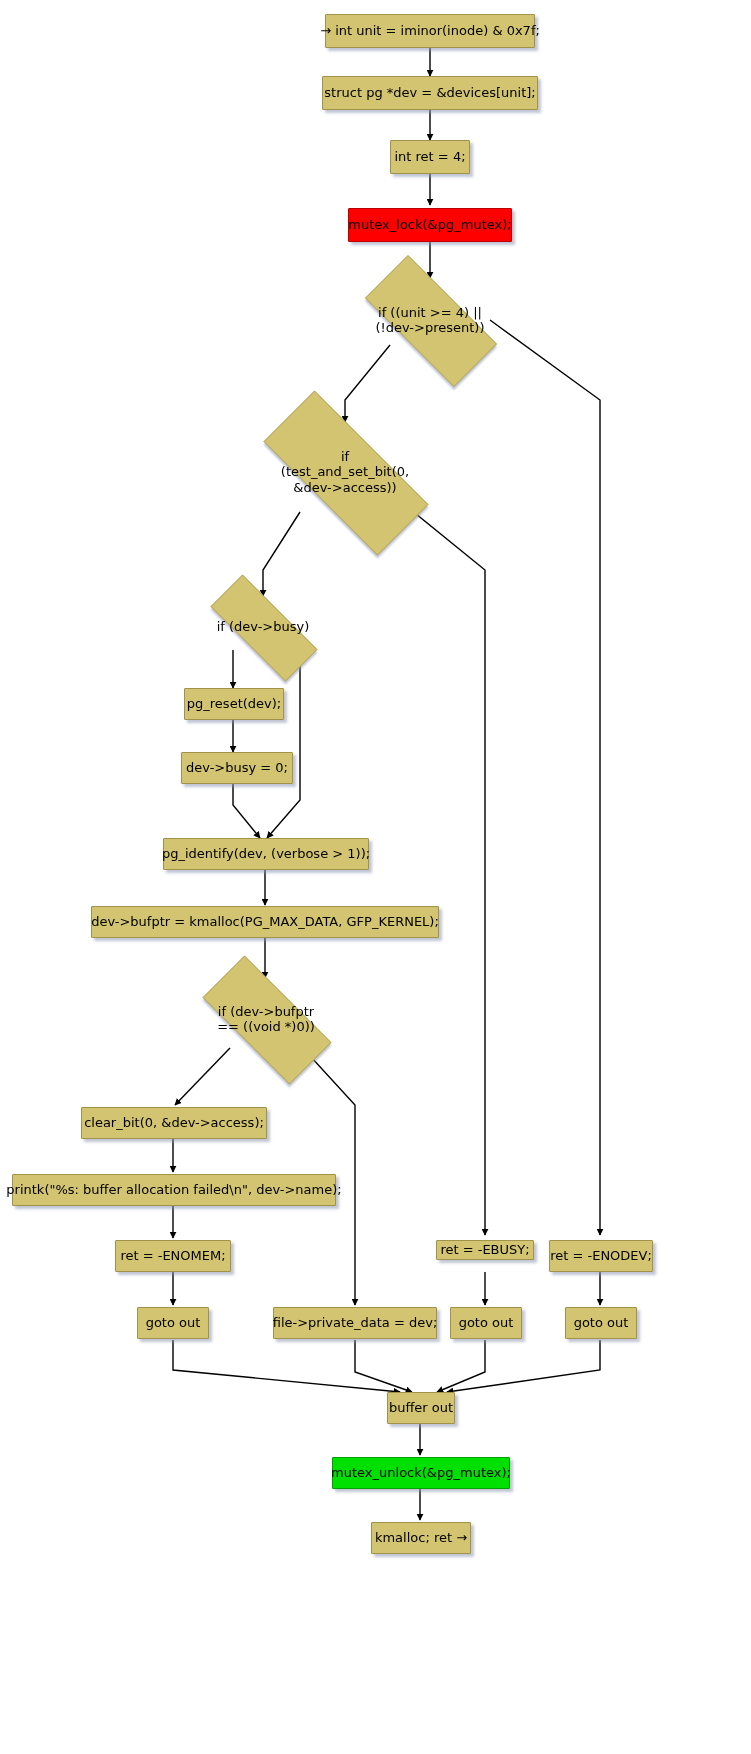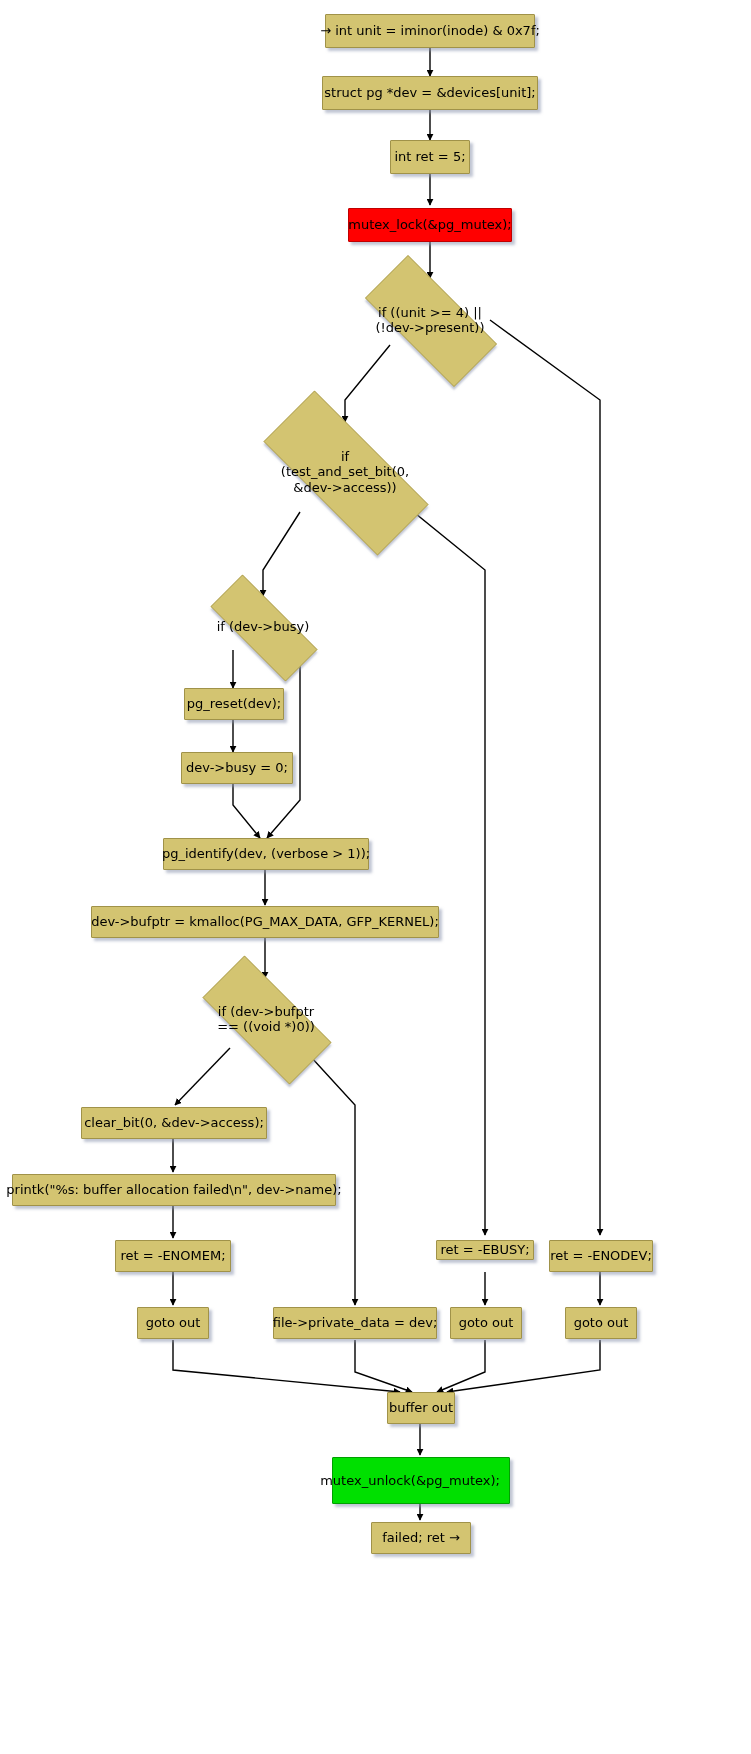--- a/index.html
+++ b/index.html
@@ -123,21 +123,21 @@
 
   <div class="node rect" style="left:325px; top:14px; width:210px; height:34px;">
     <span>→ int unit = iminor(inode) &amp; 0x7f;</span>
   </div>
 
   <div class="node rect" style="left:322px; top:76px; width:216px; height:34px;">
     <span>struct pg *dev = &amp;devices[unit];</span>
   </div>
 
   <div class="node rect" style="left:390px; top:140px; width:80px; height:34px;">
-    <span>int ret = 5;</span>
+    <span>int ret = 4;</span>
   </div>
 
   <div class="node rect red" style="left:348px; top:208px; width:164px; height:34px;">
     <span>mutex_lock(&amp;pg_mutex);</span>
   </div>
 
   <div class="node diamond" style="left:342px; top:278px; width:176px; height:84px;">
     <span class="dshape"></span>
     <span class="dtext">if ((unit &gt;= 4) ||
 (!dev-&gt;present))</span>
@@ -210,21 +210,21 @@
   </div>
 
   <div class="node rect" style="left:565px; top:1307px; width:72px; height:32px;">
     <span>goto out</span>
   </div>
 
   <div class="node rect" style="left:387px; top:1392px; width:68px; height:32px;">
     <span>buffer out</span>
   </div>
 
-  <div class="node rect green" style="left:332px; top:1457px; width:178px; height:47px;justify-content:flex-end;">
+  <div class="node rect green" style="left:332px; top:1457px; width:178px; height:32px;">
     <span>mutex_unlock(&amp;pg_mutex);</span>
   </div>
 
   <div class="node rect" style="left:371px; top:1522px; width:100px; height:32px;">
-    <span>failed; ret →</span>
+    <span>kmalloc; ret →</span>
   </div>
 
 </div>
 
 </body></html>

